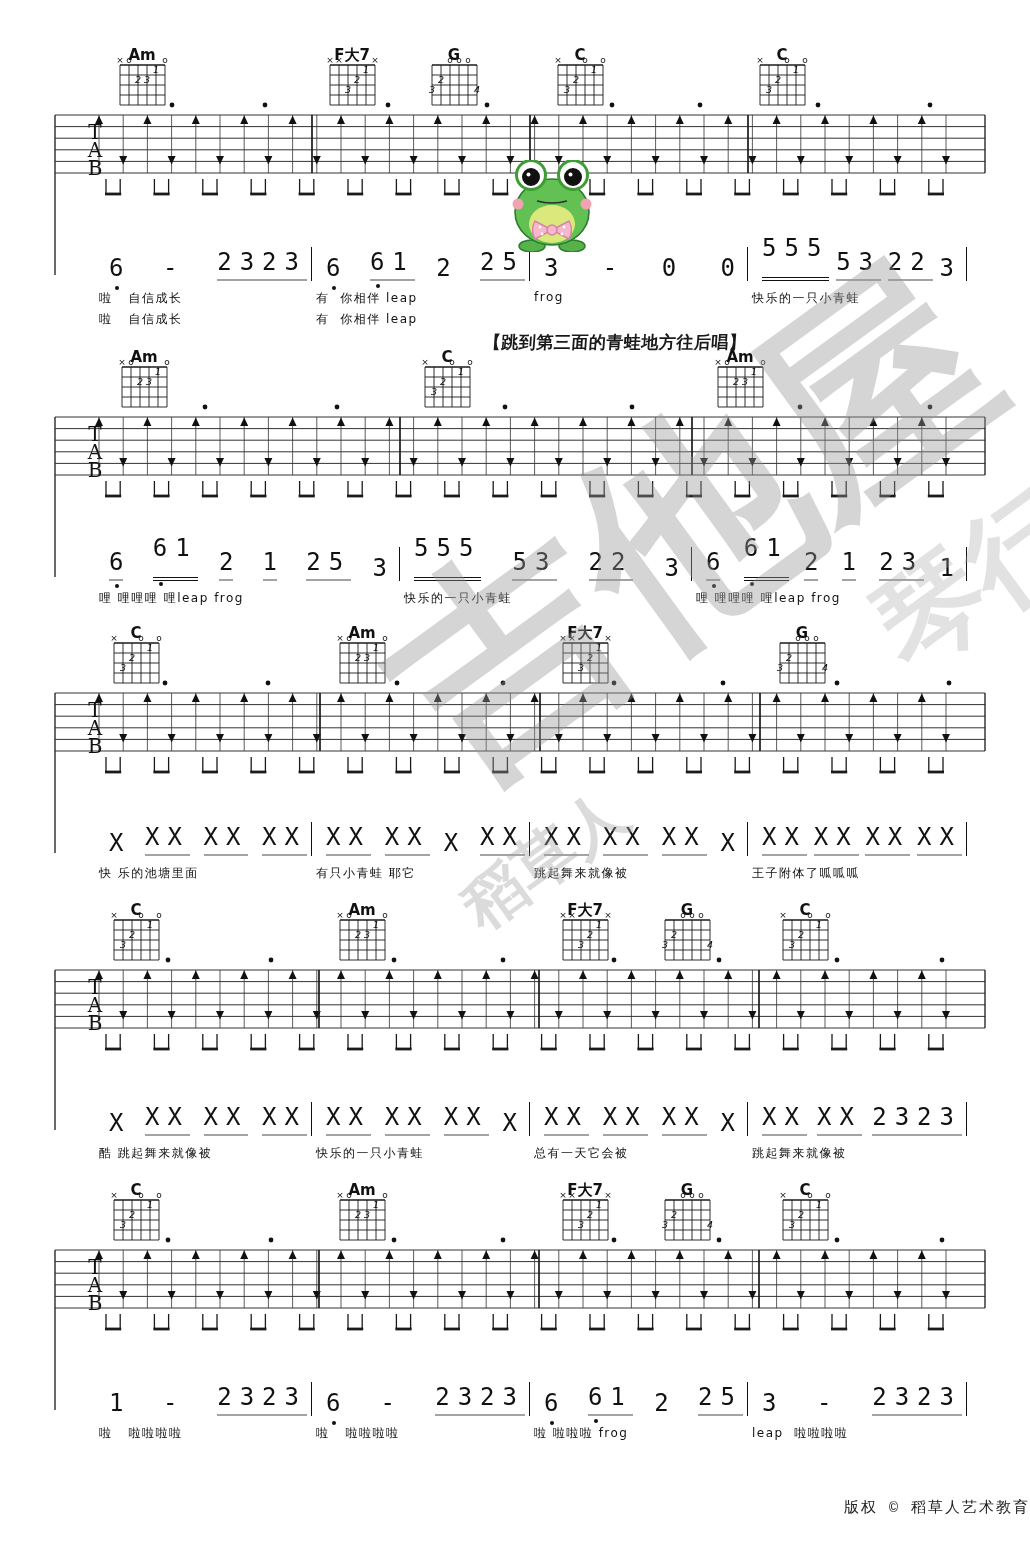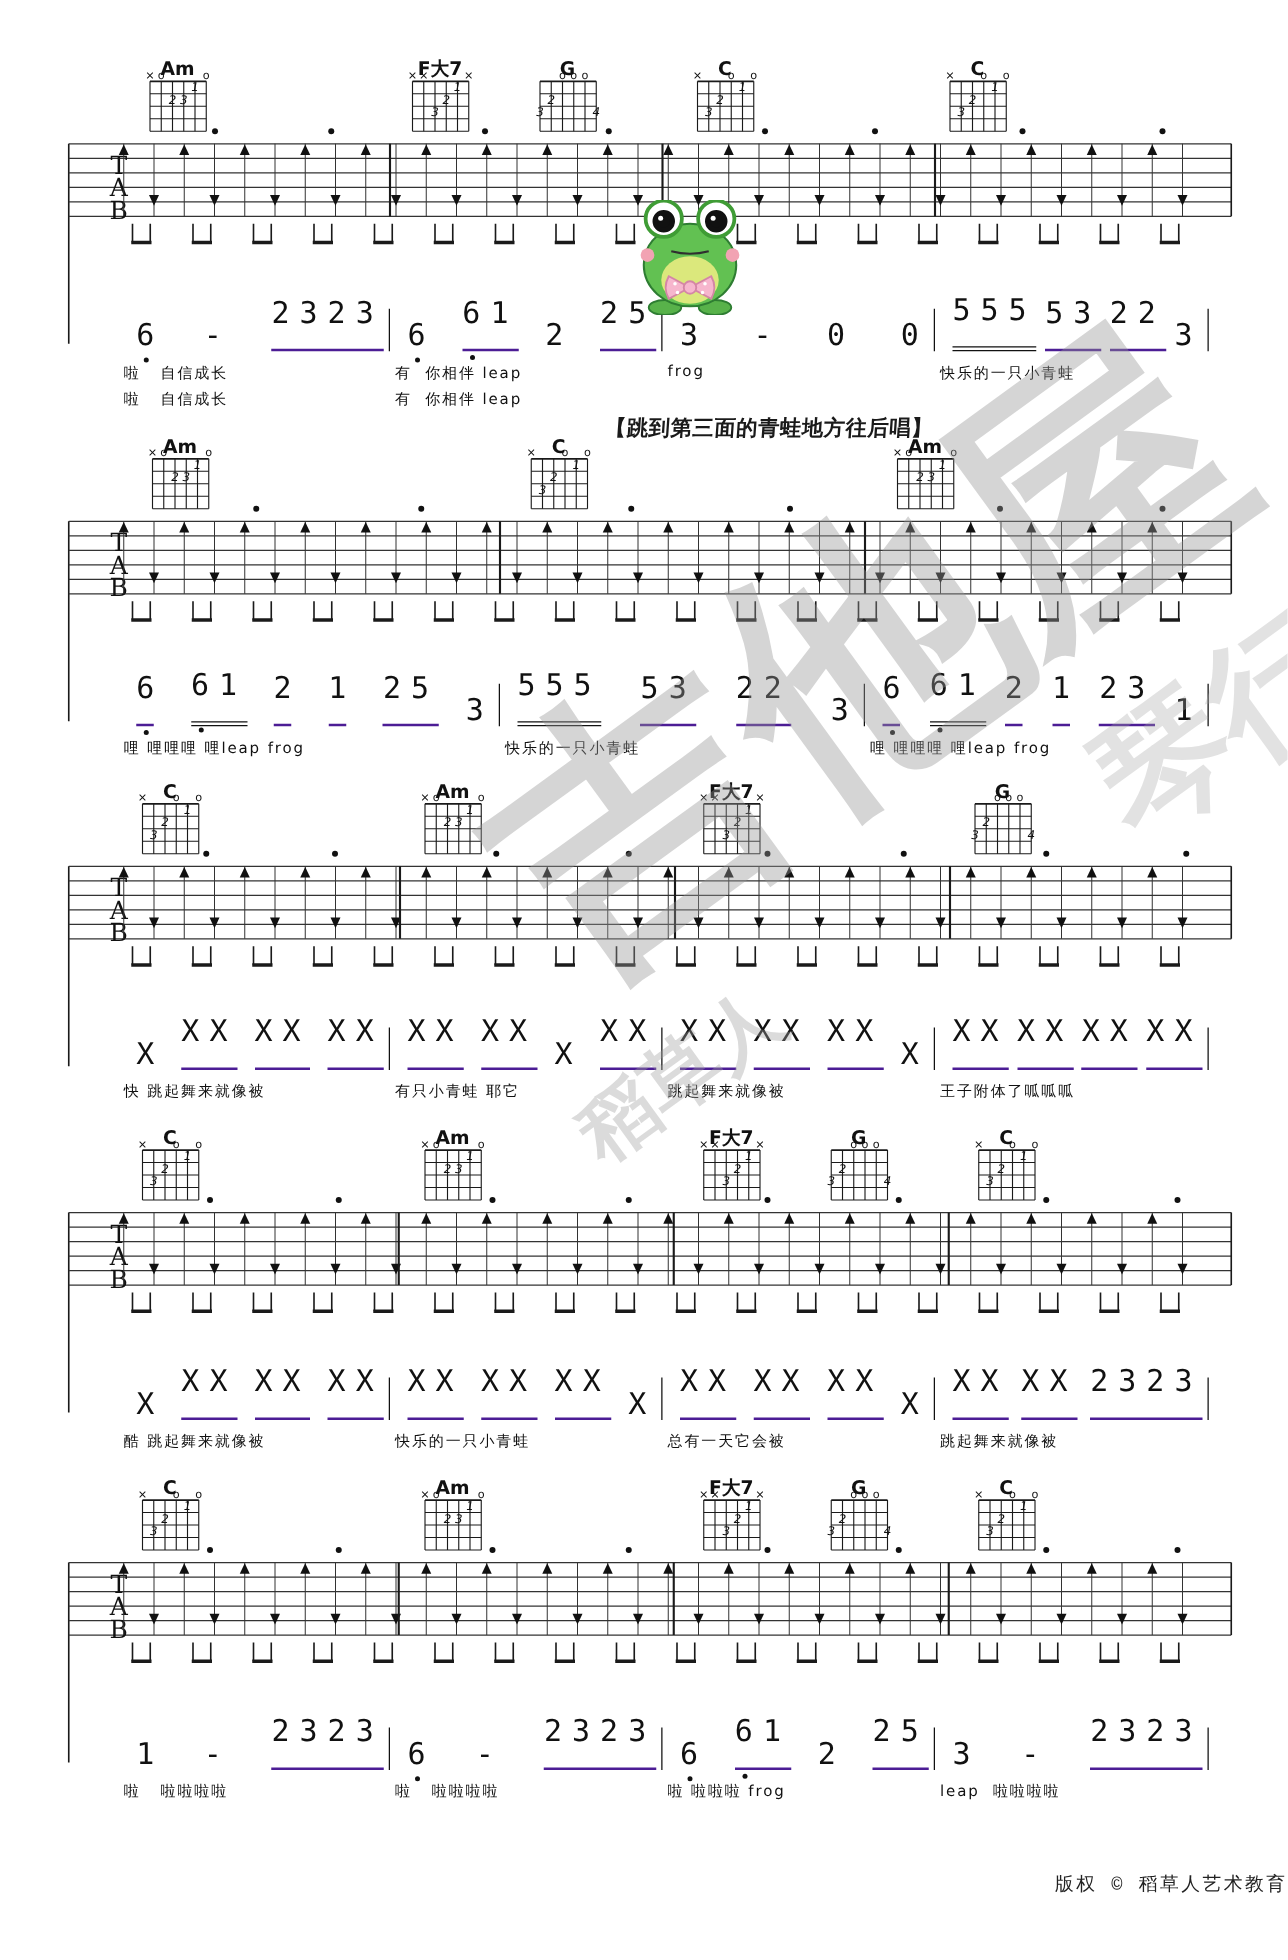--- a/index.html
+++ b/index.html
@@ -13,21 +13,21 @@
   .measure{display:flex;flex-direction:column;}
   .notes{
     display:flex;align-items:flex-end;justify-content:space-between;
     height:34px;padding:0 12px 0 14px;border-right:1.6px solid #111;
   }
   .tok{
     position:relative;font-family:"DejaVu Sans Mono",monospace;
     font-size:24px;line-height:26px;color:#111;
   }
   .tok.multi{letter-spacing:8px;margin-right:-8px;}
-  .tok.u1{border-bottom:2px solid #4c1d95;padding-bottom:16px;}
+  .tok.u1{border-bottom:2px solid #a3a3a3;padding-bottom:4px;}
   .tok.u2{border-bottom:4px double #111;padding-bottom:16px;}
   .tok.dt::after{
     content:"";position:absolute;left:6px;bottom:-9px;width:4px;height:4px;
     border-radius:50%;background:#111;
   }
   .lyr{
     font-size:12px;letter-spacing:1.5px;margin-top:9px;padding-left:4px;
     white-space:pre;color:#111;
   }
   .lyr.second{margin-top:4px;}
@@ -1282,21 +1282,21 @@
         </div>
       </div>
       <div class="nline" style="top: 822px;">
         <div class="measure" style="width: 217px;">
           <div class="notes">
             <span class="tok">X</span>
             <span class="tok multi u1">XX</span>
             <span class="tok multi u1">XX</span>
             <span class="tok multi u1">XX</span>
           </div>
-          <div class="lyr">快 跳起舞来就像被</div>
+          <div class="lyr">快 乐的池塘里面</div>
         </div>
         <div class="measure" style="width: 218px;">
           <div class="notes">
             <span class="tok multi u1">XX</span>
             <span class="tok multi u1">XX</span>
             <span class="tok">X</span>
             <span class="tok multi u1">XX</span>
           </div>
           <div class="lyr">有只小青蛙 耶它</div>
         </div>

